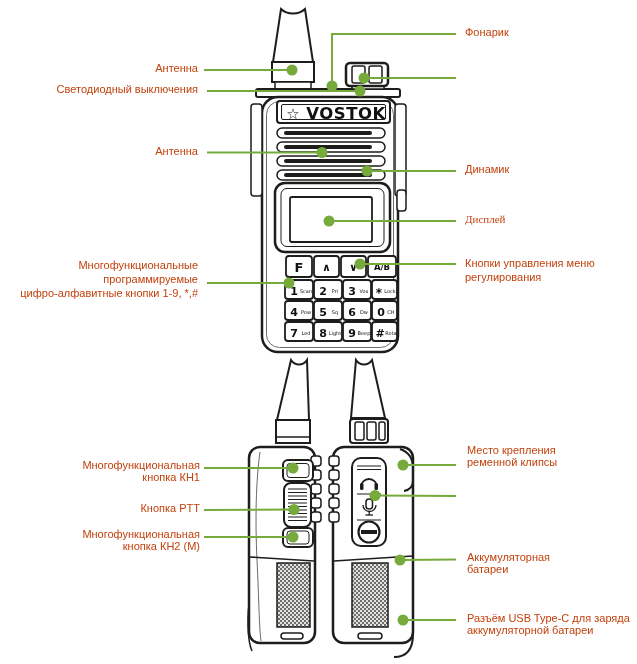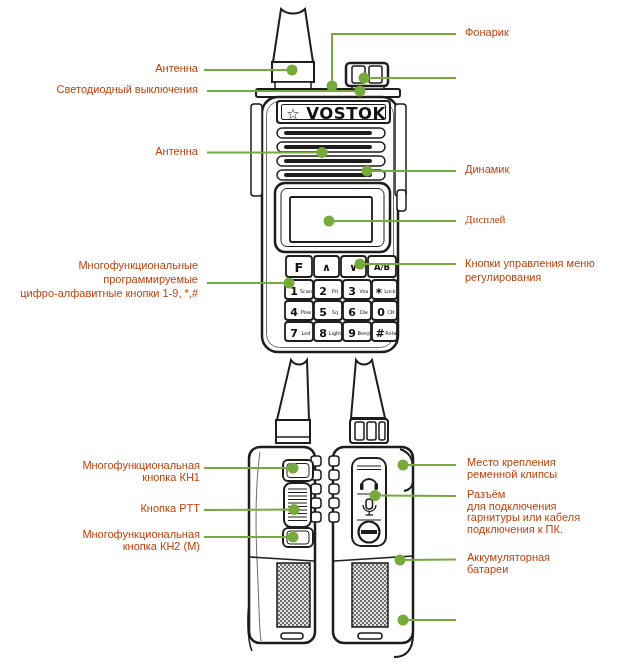--- a/index.html
+++ b/index.html
@@ -281,22 +281,20 @@
 <div class="lbl" style="left:465px;top:214px;font-family:Liberation Serif, serif;">Дисплей</div>
 <div class="lbl lh-loose" style="left:465px;top:257px;">Кнопки управления меню
 регулирования</div>
 
 <div class="lbl r" style="right:437px;top:460px;">Многофункциональная
 кнопка КН1</div>
 <div class="lbl r" style="right:437px;top:503px;">Кнопка PTT</div>
 <div class="lbl r" style="right:437px;top:529px;">Многофункциональная
 кнопка КН2 (М)</div>
 
-<div class="lbl" style="left:467px;top:457px;">Место крепления
+<div class="lbl" style="left:467px;top:445px;">Место крепления
 ременной клипсы</div>
-<div class="lbl" style="left:467px;top:489px;">Разъём
-для подключения
-гарнитуры или кабеля
-подключения к ПК.</div>
 <div class="lbl" style="left:467px;top:552px;">Аккумуляторная
 батареи</div>
+<div class="lbl" style="left:467px;top:613px;">Разъём USB Type-C для заряда
+аккумуляторной батареи</div>
 
 </div>
 
 </body></html>

